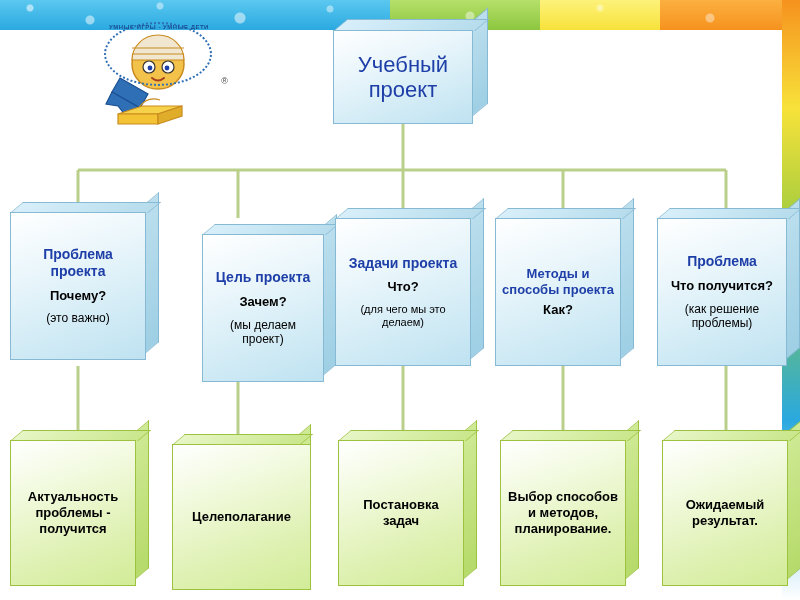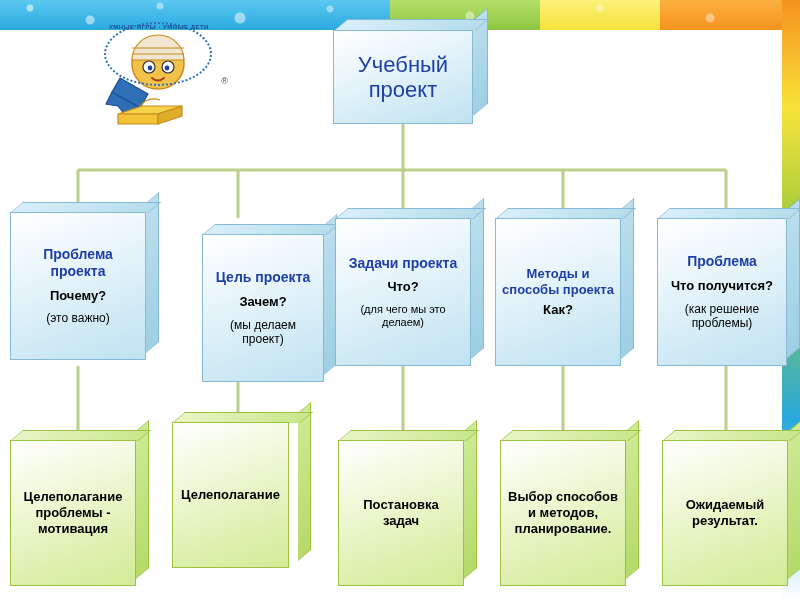--- a/index.html
+++ b/index.html
@@ -211,25 +211,25 @@
       <div class="hdr" style="font-size:14px;">Проблема</div>
       <div class="q" style="font-size:13px;">Что получится?</div>
       <div class="sub" style="font-size:12px;">(как решение проблемы)</div>
     </div>
   </div>
 
   <div class="box green" style="left:10px;top:440px;width:126px;height:146px;">
     <div class="side" style="left:126px;top:-9px;width:12px;height:146px;transform:skewY(-40deg);transform-origin:left top;"></div>
     <div class="topf" style="left:0px;top:-10px;width:126px;height:10px;transform:skewX(-50deg);transform-origin:left bottom;"></div>
     <div class="face" style="padding:8px 6px;">
-      <div class="leaf" style="font-size:13px;">Целеполагание проблемы - мотивация</div>
-    </div>
-  </div>
-
-  <div class="box green" style="left:172px;top:422px;width:117px;height:146px;">
+      <div class="leaf" style="font-size:13px;">Актуальность проблемы - получится</div>
+    </div>
+  </div>
+
+  <div class="box green" style="left:172px;top:444px;width:139px;height:146px;">
     <div class="side" style="left:126px;top:-9px;width:12px;height:146px;transform:skewY(-40deg);transform-origin:left top;"></div>
     <div class="topf" style="left:0px;top:-10px;width:126px;height:10px;transform:skewX(-50deg);transform-origin:left bottom;"></div>
     <div class="face" style="padding:8px 6px;">
       <div class="leaf" style="font-size:13px;">Целеполагание</div>
     </div>
   </div>
 
   <div class="box green" style="left:338px;top:440px;width:126px;height:146px;">
     <div class="side" style="left:126px;top:-9px;width:12px;height:146px;transform:skewY(-40deg);transform-origin:left top;"></div>
     <div class="topf" style="left:0px;top:-10px;width:126px;height:10px;transform:skewX(-50deg);transform-origin:left bottom;"></div>

